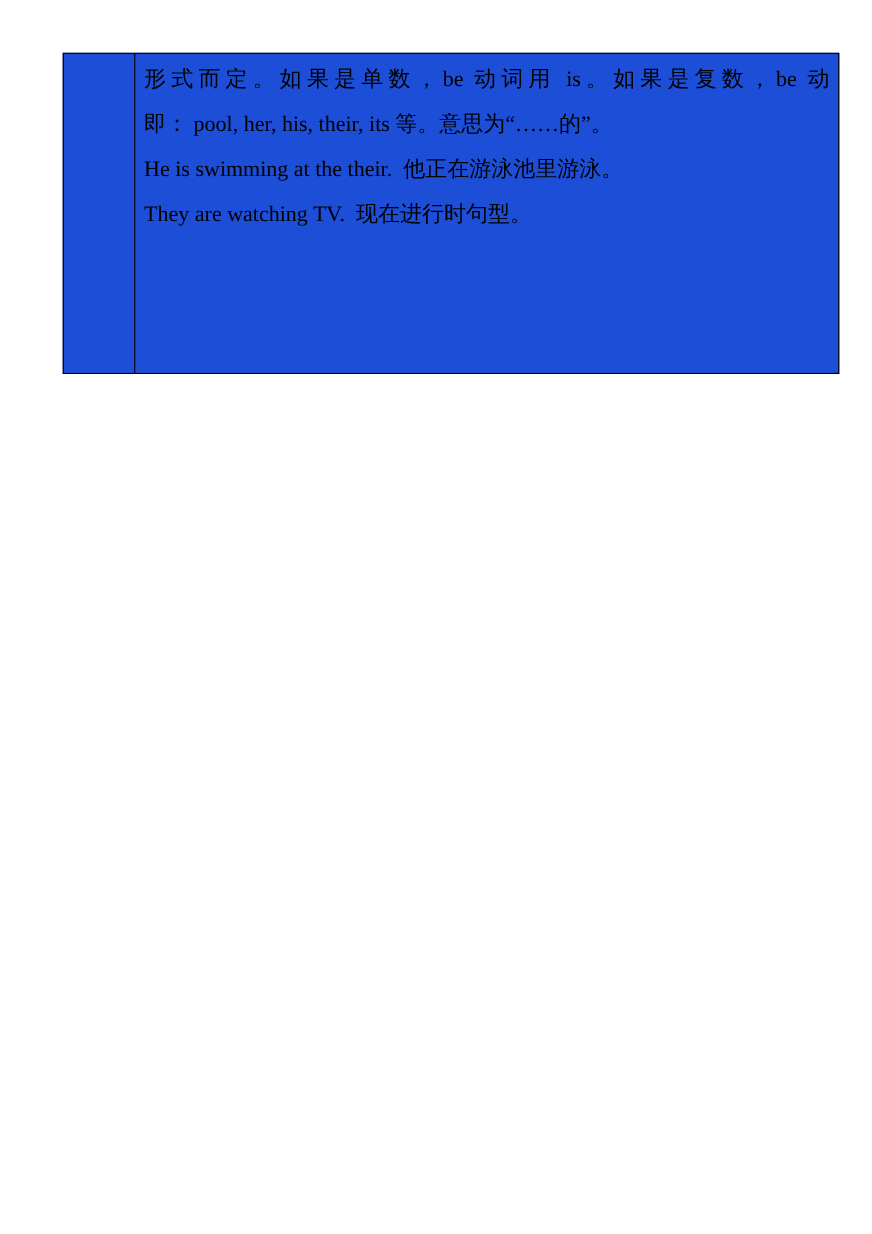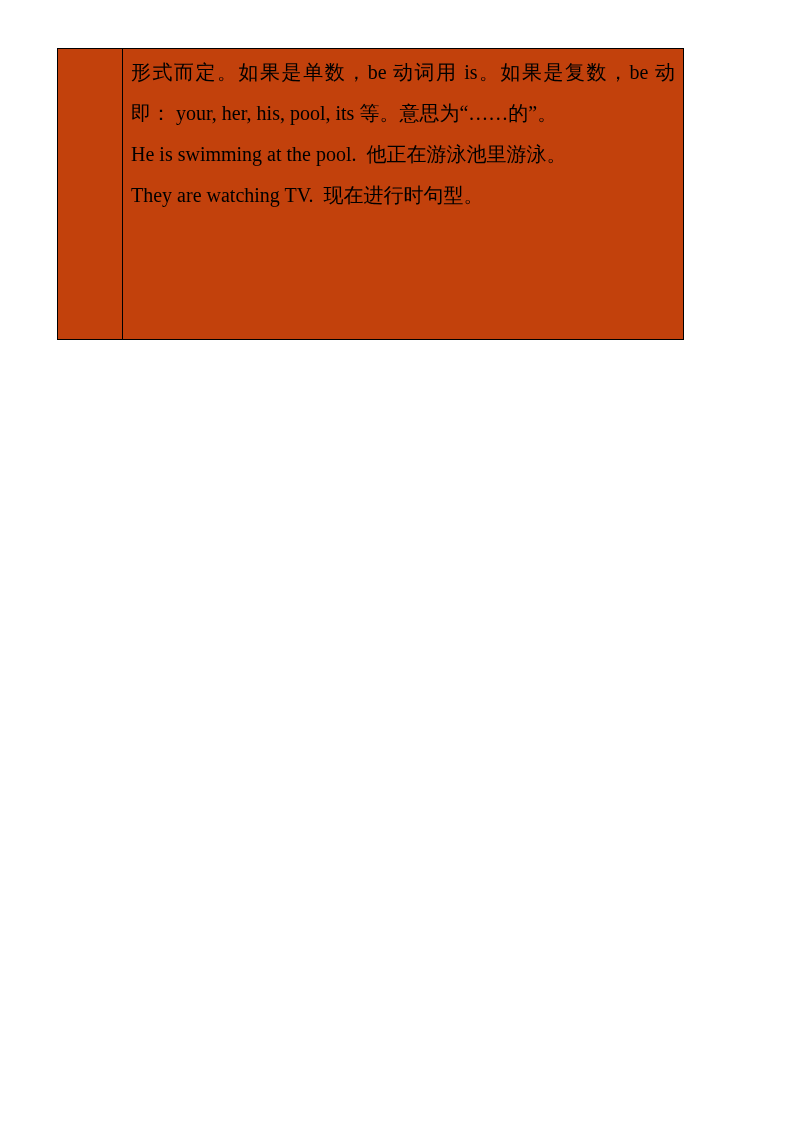--- a/index.html
+++ b/index.html
@@ -11,25 +11,25 @@
     position: relative;
     width: 793px;
     height: 1122px;
     background: #ffffff;
     overflow: hidden;
   }
   .grammar-table {
     position: absolute;
     left: 57px;
     top: 48px;
-    width: 627px;
+    width: 706px;
     height: 292px;
     border: 1px solid #000000;
     display: flex;
-    background: #c2410c;
+    background: #1d4ed8;
   }
   .cell-left {
     width: 65px;
     flex: 0 0 65px;
     border-right: 1px solid #000000;
   }
   .cell-right {
     flex: 1 1 auto;
     padding: 3px 8px 0 8px;
     overflow: hidden;
@@ -49,18 +49,18 @@
   }
 </style>
 </head>
 <body>
 
 <div class="page">
   <div class="grammar-table">
     <div class="cell-left"></div>
     <div class="cell-right">
       <div class="text-line justified">形式而定。如果是单数，be 动词用 is。如果是复数，be 动</div>
-      <div class="text-line">即： your, her, his, pool, its 等。意思为“……的”。</div>
-      <div class="text-line">He is swimming at the pool.  他正在游泳池里游泳。</div>
+      <div class="text-line">即： pool, her, his, their, its 等。意思为“……的”。</div>
+      <div class="text-line">He is swimming at the their.  他正在游泳池里游泳。</div>
       <div class="text-line">They are watching TV.  现在进行时句型。</div>
     </div>
   </div>
 </div>
 
 </body></html>

